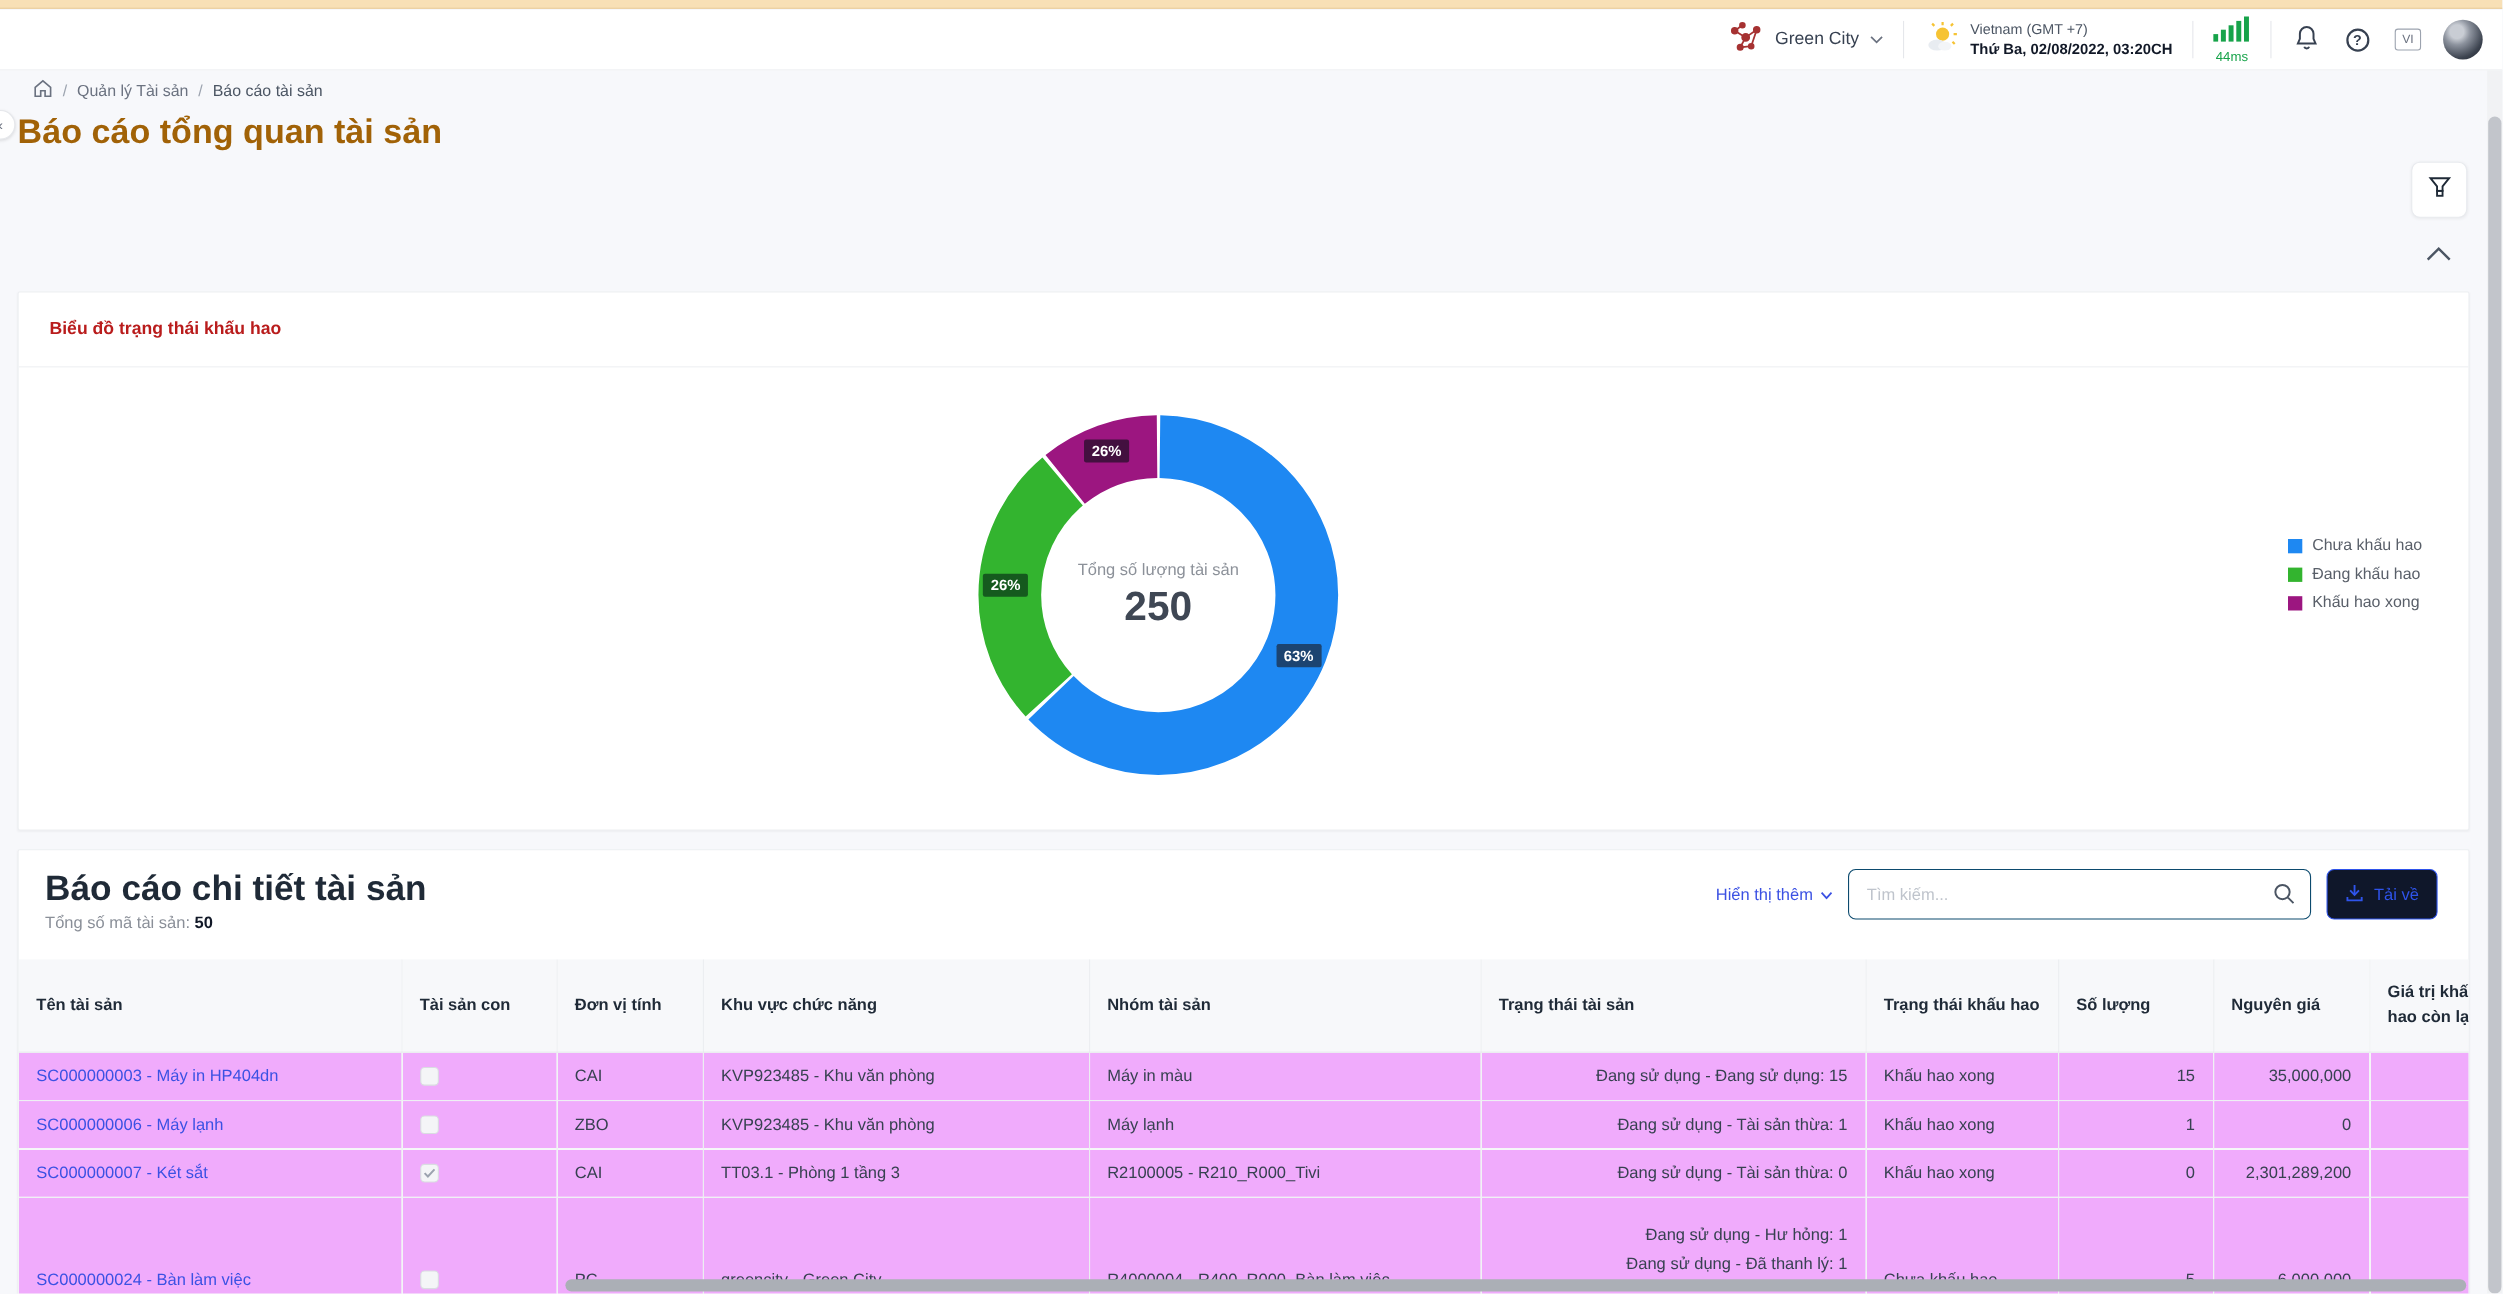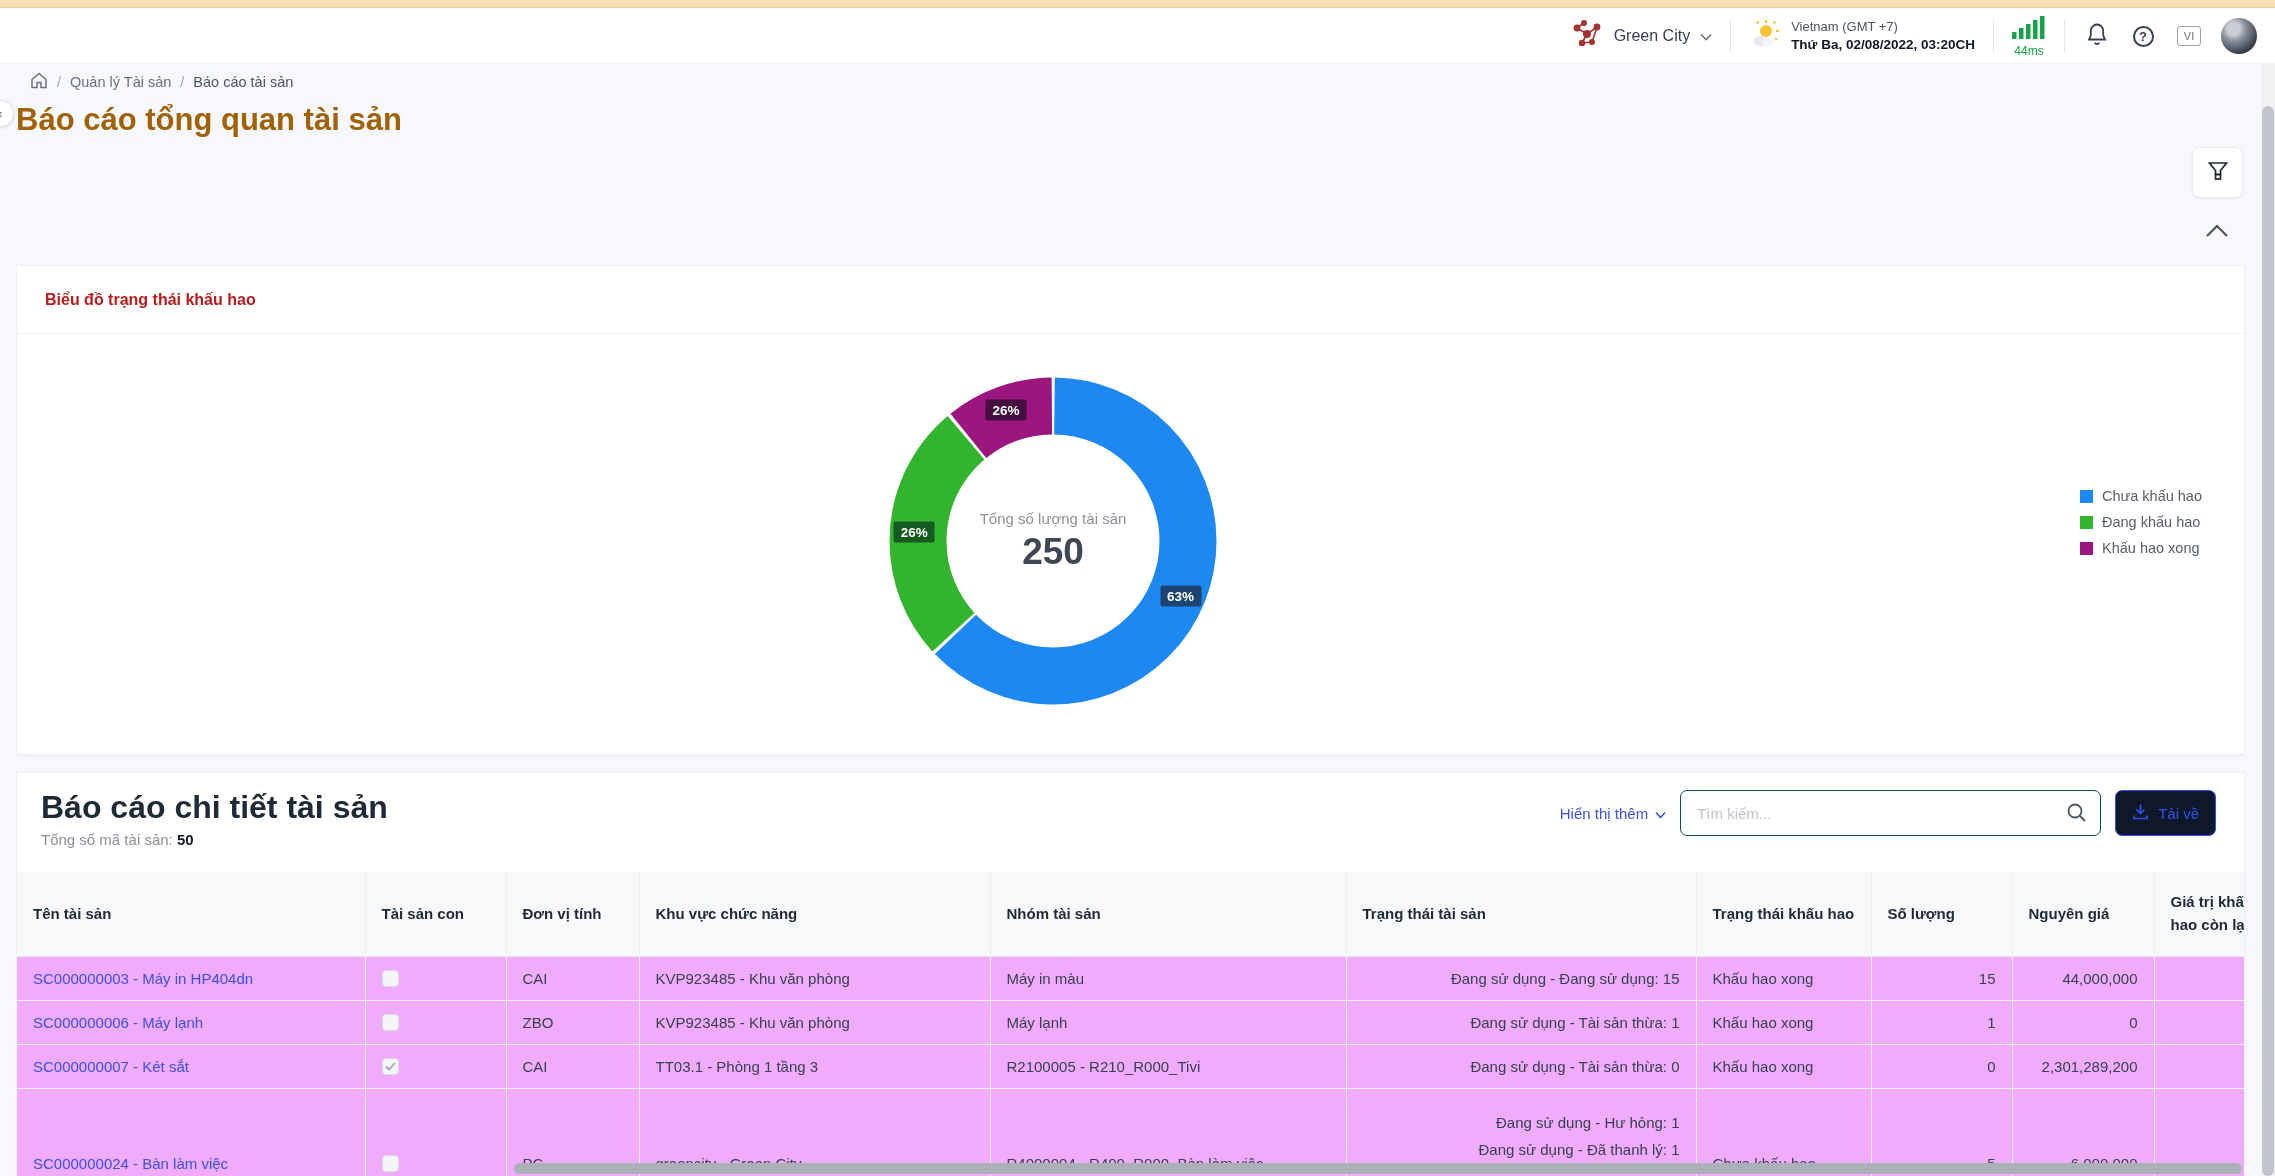--- a/index.html
+++ b/index.html
@@ -328,21 +328,21 @@
                 <div class="cb"></div>
               </td>
               <td>CAI</td>
               <td>KVP923485 - Khu văn phòng</td>
               <td>Máy in màu</td>
               <td class="al-r status-cell">
                 <div>Đang sử dụng - Đang sử dụng: 15</div>
               </td>
               <td>Khấu hao xong</td>
               <td class="al-r">15</td>
-              <td class="al-r">44,000,000</td>
+              <td class="al-r">35,000,000</td>
               <td></td>
             </tr>
             <tr>
               <td class="name-cell"><a>SC000000006 - Máy lạnh</a></td>
               <td>
                 <div class="cb"></div>
               </td>
               <td>ZBO</td>
               <td>KVP923485 - Khu văn phòng</td>
               <td>Máy lạnh</td>

